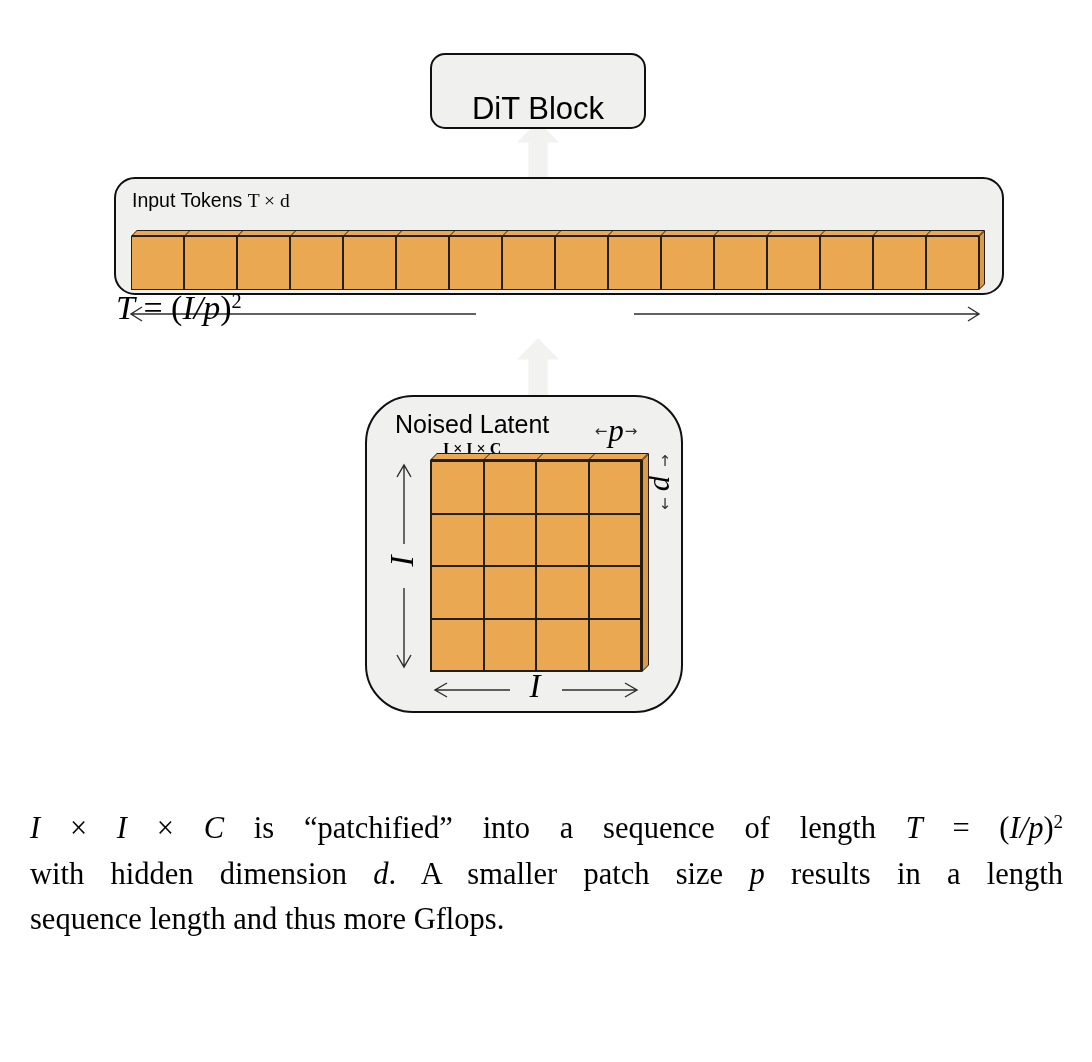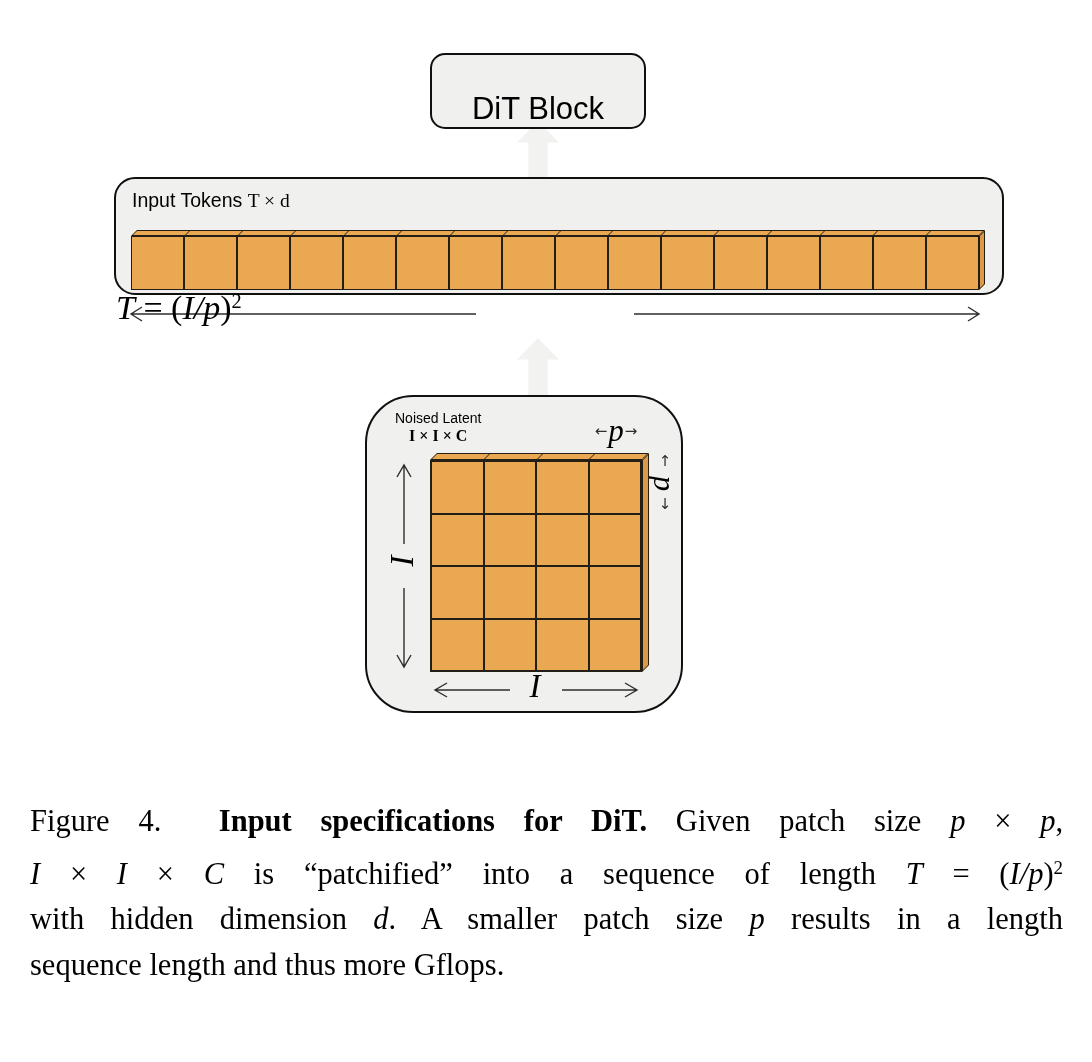--- a/index.html
+++ b/index.html
@@ -37,21 +37,21 @@
 
   .dim-svg { position:absolute; stroke:var(--dim-line,#2e2e2e); stroke-width:1.4; fill:none; }
   .t-dim { left:8px; top:124px; }
   .t-formula { position:absolute; left:0; right:0; top:110px; text-align:left;
                font-family:"Liberation Serif", serif; font-size:34px; }
   .mi { font-family:"Liberation Serif", serif; font-style:italic; }
   .msup { font-size:0.6em; vertical-align:0.55em; }
 
   .latent-box { left:365px; top:395px; width:318px; height:318px; border-radius:48px; }
   .latent-label { position:absolute; left:28px; top:13px; text-align:center; }
-  .latent-label .lbl-sans { font-size:14px; display:block; }
+  .latent-label .lbl-sans { font-size:25px; display:block; }
   .latent-label .serif-shape { font-size:16px; display:block; margin-top:1px;font-weight:bold; }
 
   .patch-w-dim { position:absolute; left:221px; top:18px; width:56px; display:flex;
                  align-items:center; justify-content:center; gap:1px; }
   .patch-h-dim { position:absolute; left:283px; top:53px; width:30px; height:66px; display:flex;
                  flex-direction:column; align-items:center; justify-content:center; }
   .patch-h-dim .dim-arrow { line-height:0.75; }
   .dim-arrow { font-family:"DejaVu Sans", sans-serif; font-size:15px; color:var(--dim-line,#2e2e2e); }
   .big { font-size:31px; line-height:1; }
   .rot90 { transform:rotate(90deg); }
@@ -197,19 +197,18 @@
     </svg>
     <div class="mi i-left-label rotm90">I</div>
 
     <svg class="dim-svg i-dim-bottom" width="212" height="22" viewBox="0 0 212 22">
       <path d="M17 4 L5 11 L17 18 M5 11 H80 M132 11 H207 M195 4 L207 11 L195 18"></path>
     </svg>
     <div class="mi i-bottom-label">I</div>
   </div>
 
   <div class="caption">
-      <div class="caption-line"><span class="seg-regular">Figure 4.&nbsp; </span><span class="seg-bold">Input specifications for DiT.</span><span class="seg-regular"> Given patch size </span><span class="seg-italic">p</span><span class="seg-regular"> × </span><span class="seg-italic">p</span><span class="seg-regular">,</span></div>
       <div class="caption-line"><span class="seg-italic">I</span><span class="seg-regular"> × </span><span class="seg-italic">I</span><span class="seg-regular"> × </span><span class="seg-italic">C</span><span class="seg-regular"> is “patchified” into a sequence of length </span><span class="seg-italic">T</span><span class="seg-regular"> = (</span><span class="seg-italic">I/p</span><span class="seg-regular">)</span><span class="seg-sup">2</span></div>
       <div class="caption-line"><span class="seg-regular">with hidden dimension </span><span class="seg-italic">d</span><span class="seg-regular">. A smaller patch size </span><span class="seg-italic">p</span><span class="seg-regular"> results in a length</span></div>
       <div class="caption-line"><span class="seg-regular">sequence length and thus more Gflops.</span></div>
     </div>
 
 </div>
 
 </body></html>

